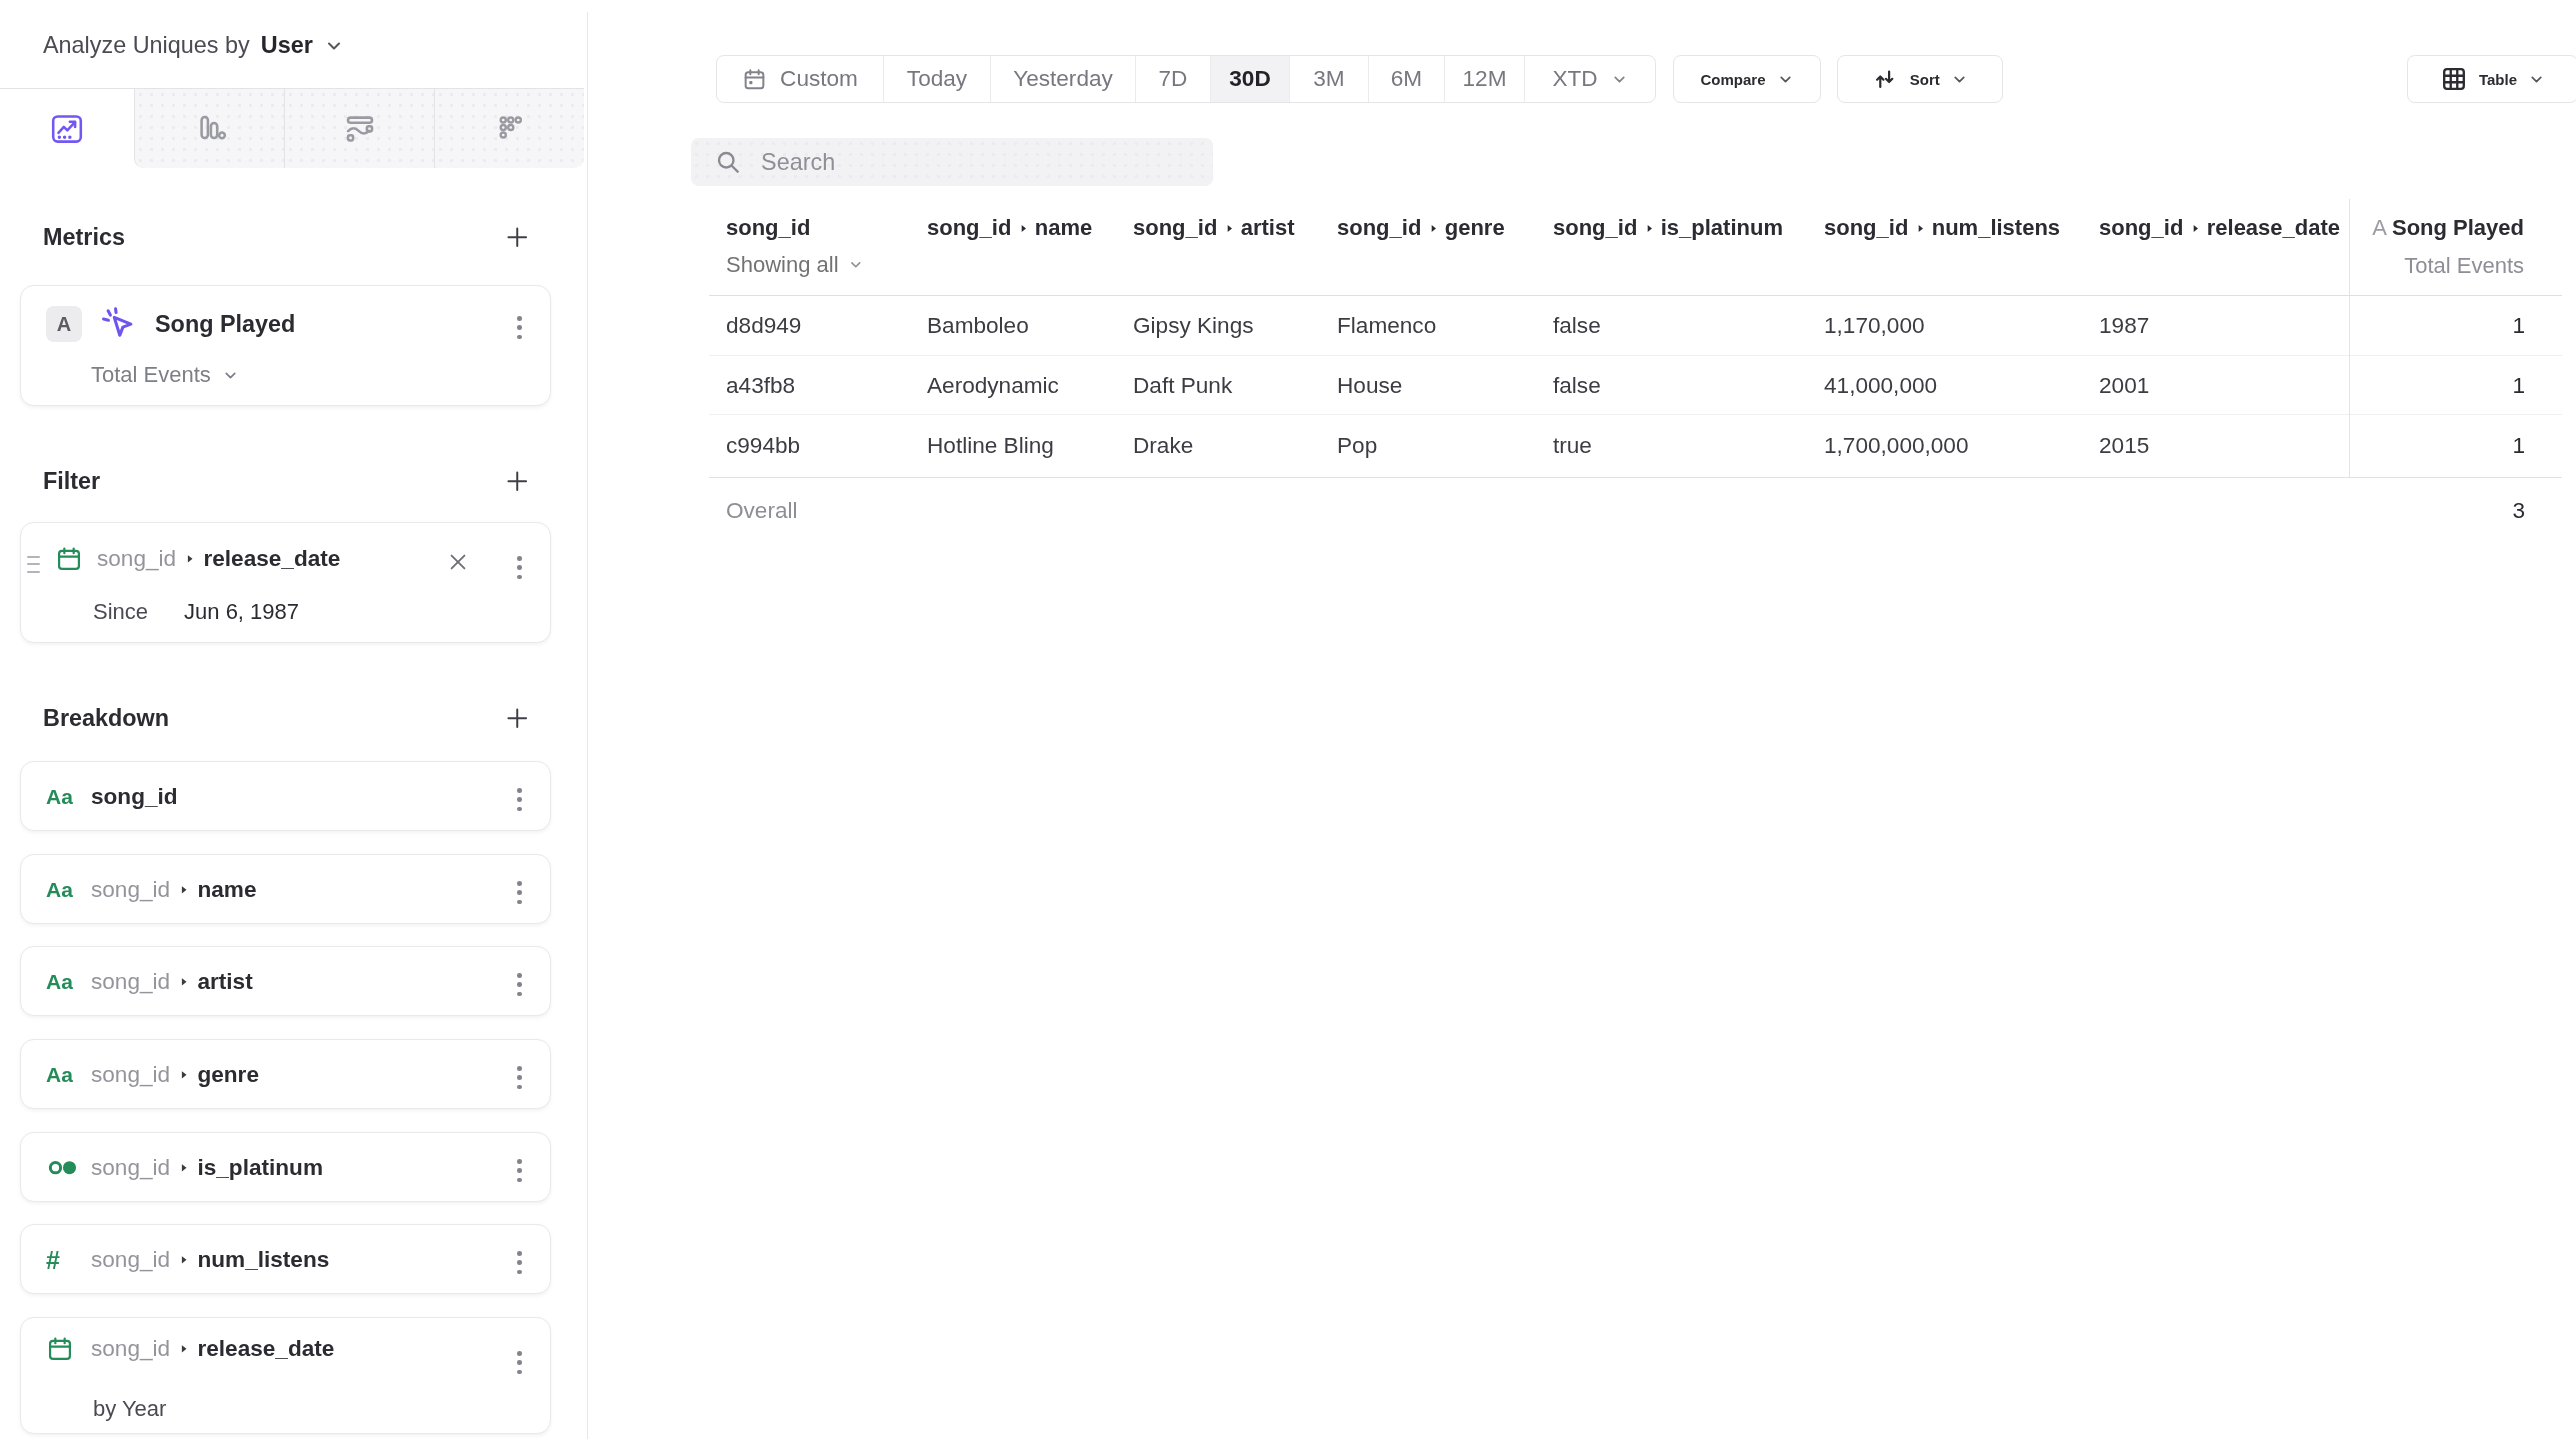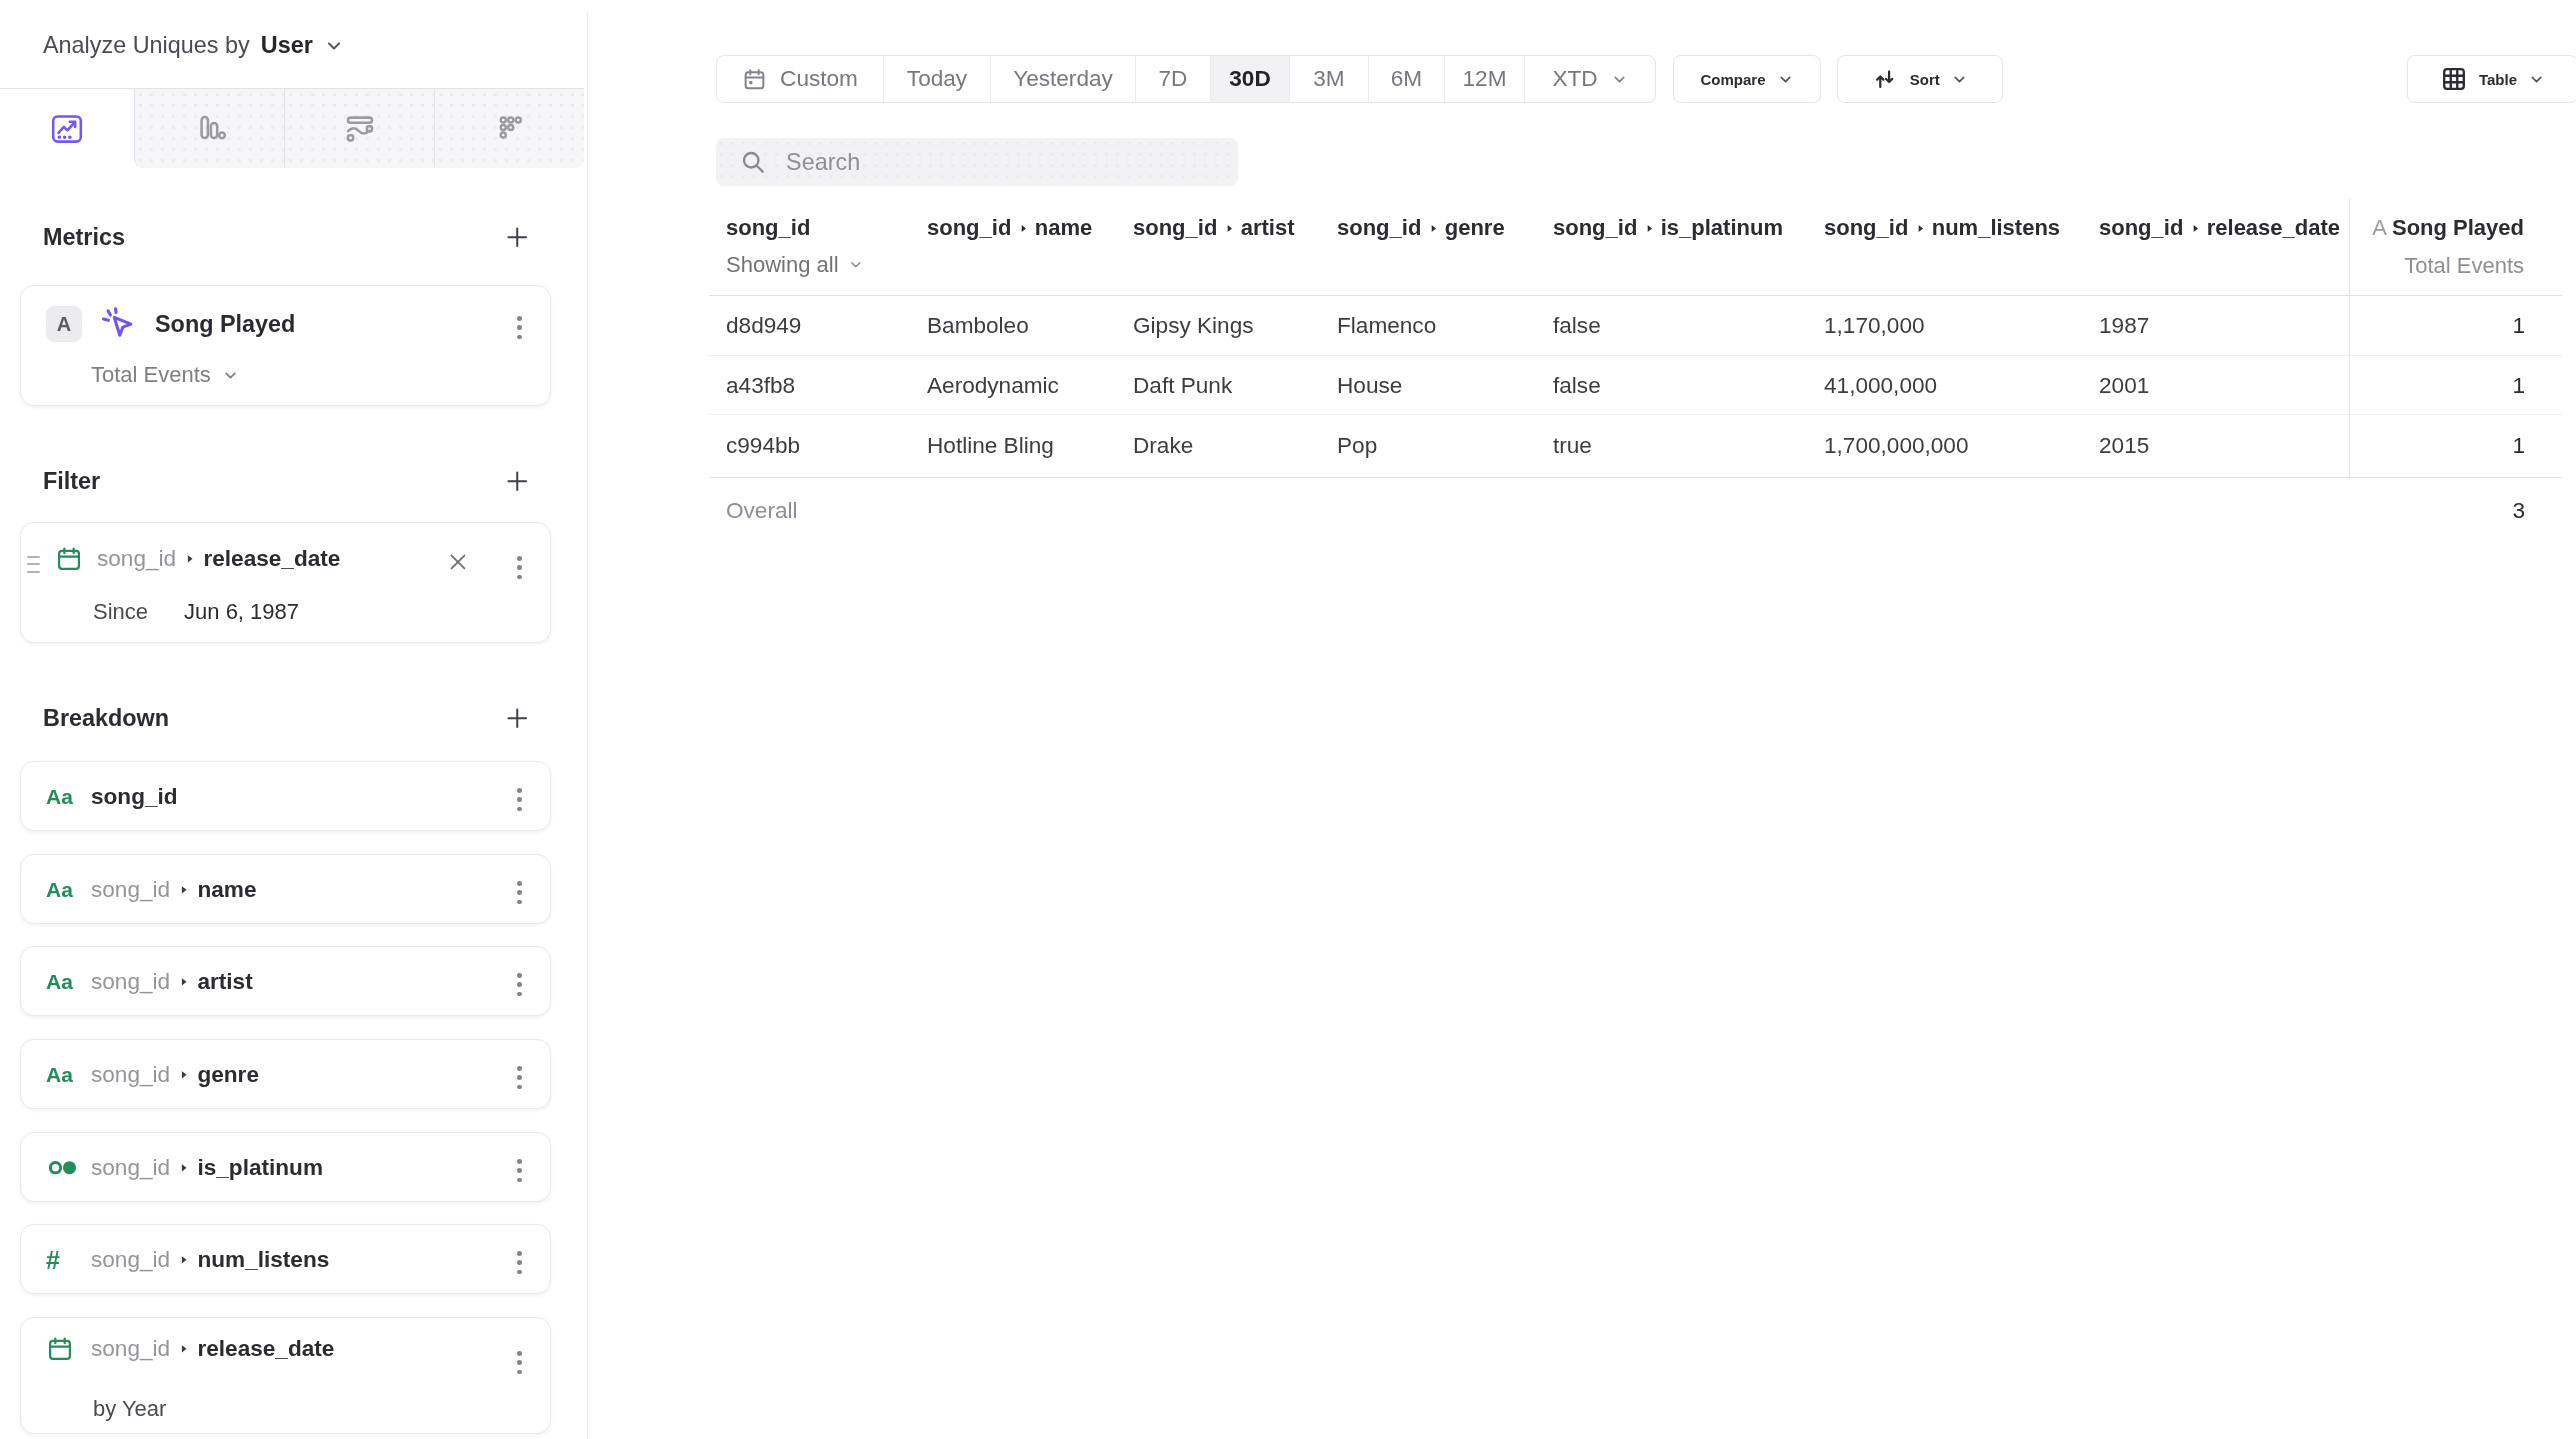--- a/index.html
+++ b/index.html
@@ -49,21 +49,21 @@
          border:0.8px solid #e5e5e9; border-radius:7.8px; background:#fff; overflow:hidden; }
   .seg .opt { display:flex; align-items:center; justify-content:center; gap:13px;
               font-size:22.6px; color:#77777f; border-left:0.8px solid #ebebee; height:100%; }
   .seg .opt:first-child { border-left:none; }
   .seg .opt.selected { background:#f2f2f4; color:#222228; font-weight:700; }
 
   .btn { position:absolute; top:55px; height:48px; background:#fff; border:0.8px solid #e5e5e9;
          border-radius:7.8px; display:flex; align-items:center; justify-content:center; gap:11px; }
   .btn .lbl { font-size:15px; font-weight:700; color:#2b2b31; }
 
-  .search { position:absolute; left:716px; top:138px; width:522px; height:48px;
+  .search { position:absolute; left:691px; top:138px; width:522px; height:48px;
             background:#f2f2f4; border-radius:7.8px; display:flex; align-items:center;
             gap:18.7px; padding-left:23.4px;
             background-image:radial-gradient(rgba(60,60,70,0.04) 1.6px, transparent 1.9px);
             background-size:11px 11px; }
   .search input { border:none; outline:none; background:transparent; font-size:23.4px;
                   color:#3c3c44; width:405px; font-family:"Liberation Sans", sans-serif; }
   .search input::placeholder { color:#8f8f97; }
 
   
   .th { position:absolute; top:215px; font-size:22px; font-weight:700; color:#2b2b31;

